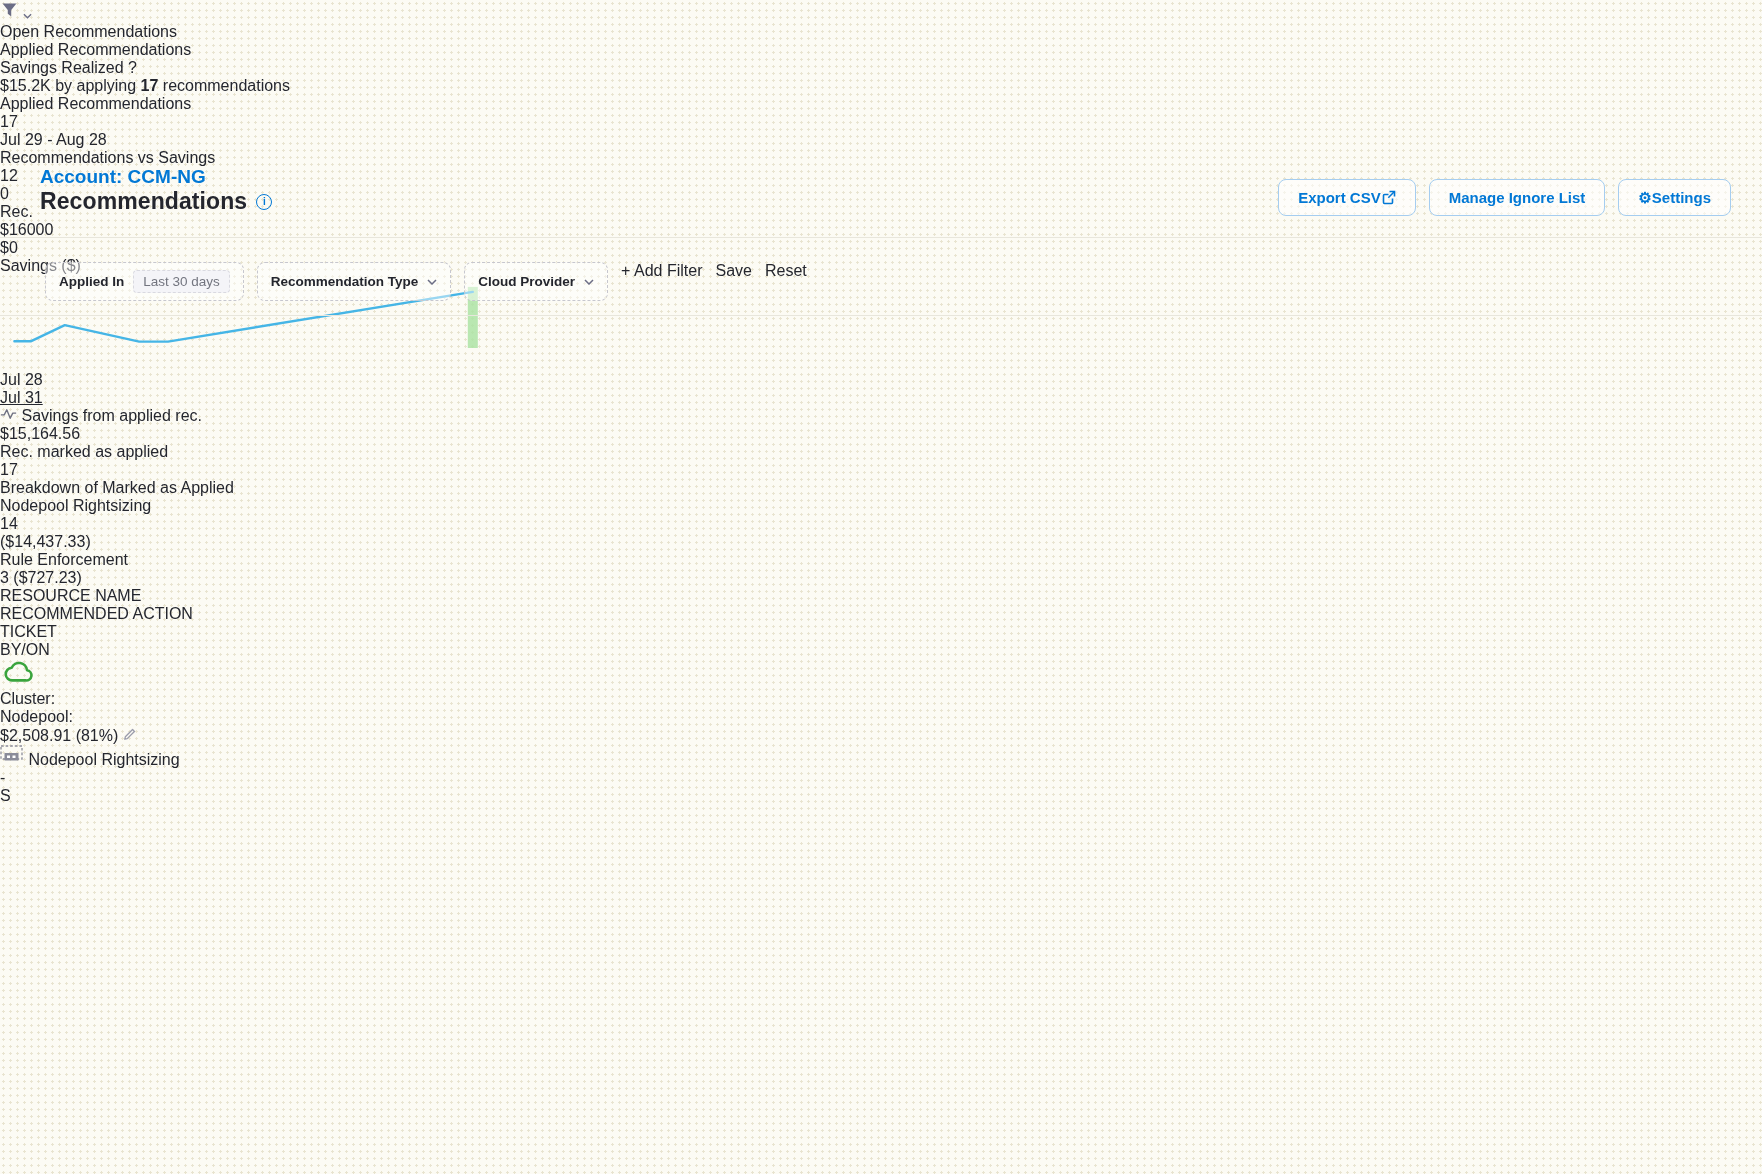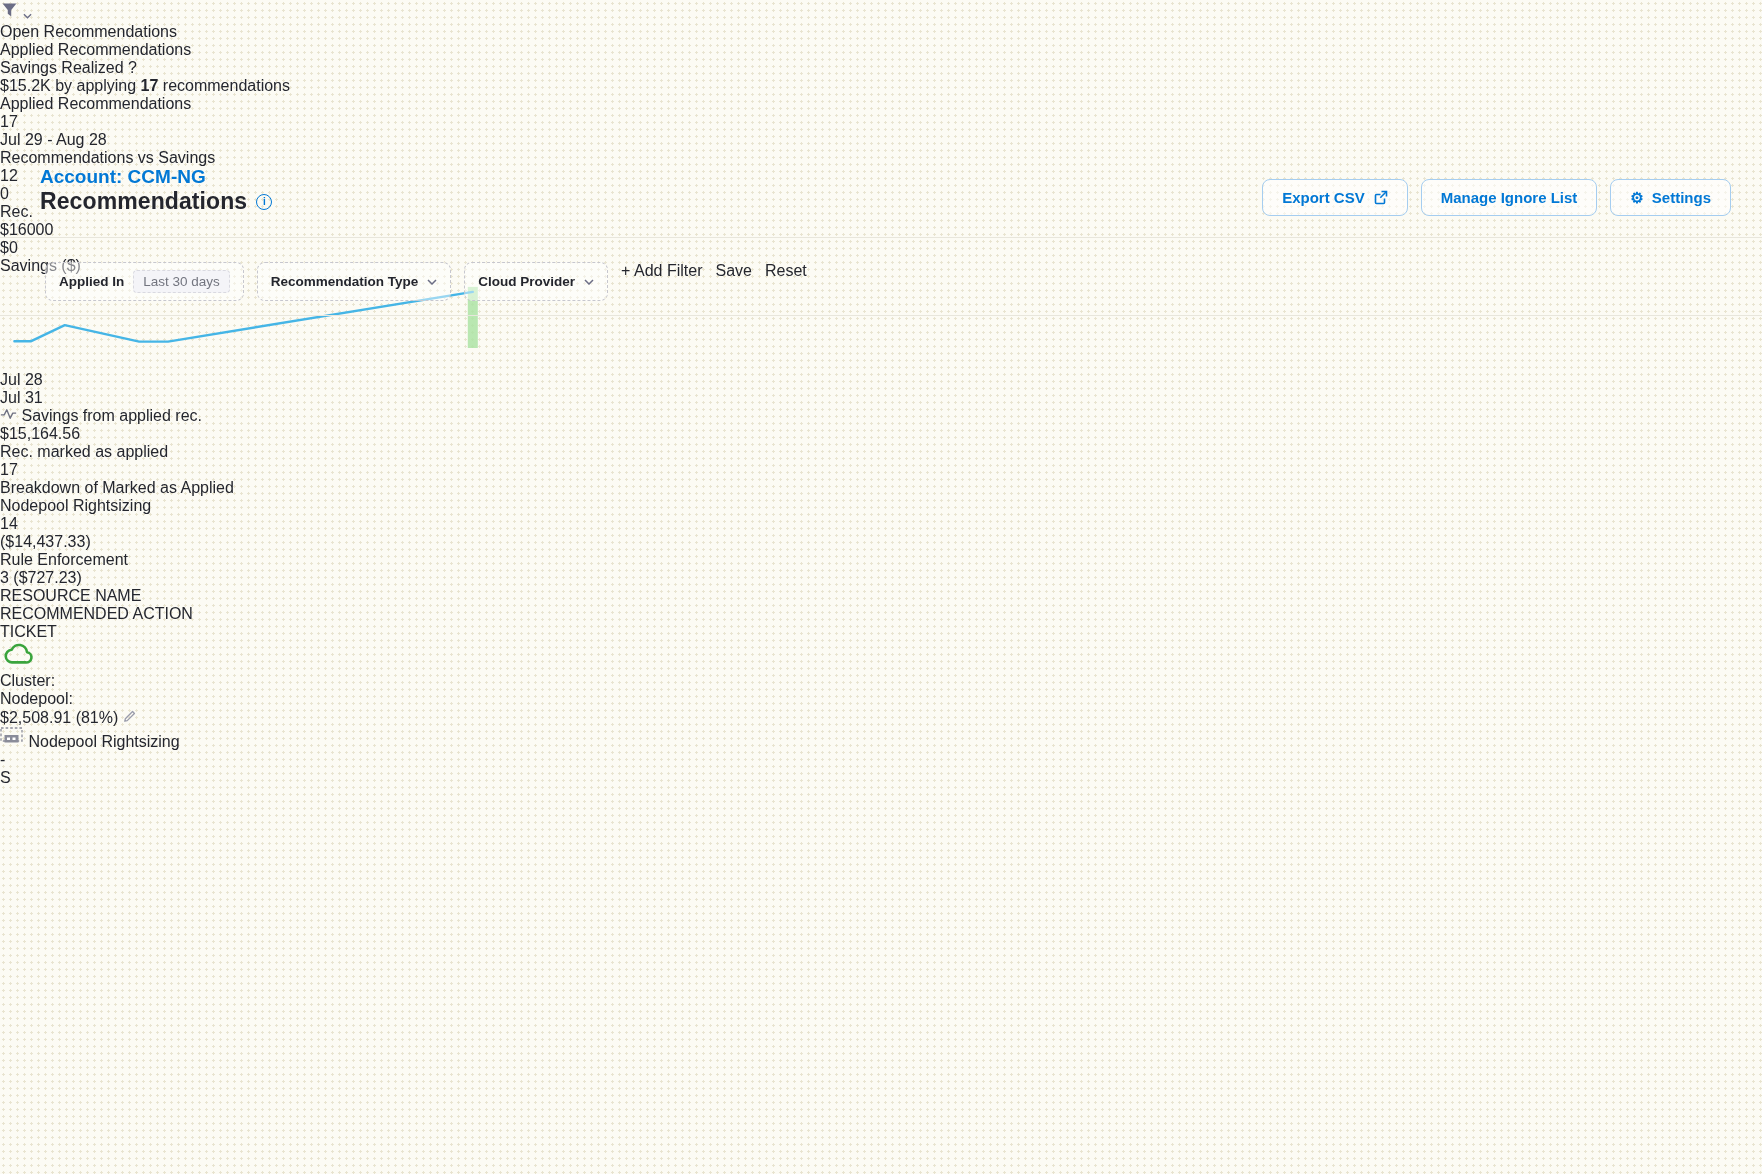--- a/index.html
+++ b/index.html
@@ -18,21 +18,21 @@
   
   .account { position:absolute; left:40px; top:166px; font-size:19px; font-weight:600; color:#0278d5; }
   .title-row { position:absolute; left:40px; top:188px; display:flex; align-items:center; gap:9px; }
   .page-title { font-size:23px; font-weight:bold; color:#24262e; letter-spacing:0.1px; }
   .circle-icon { width:16px; height:16px; border:1.6px solid #0278d5; border-radius:50%; color:#0278d5;
     font-size:10px; font-weight:bold; display:flex; align-items:center; justify-content:center; line-height:1; }
   .hdr-divider { position:absolute; left:0; right:0; height:1px; background:#e8e6dc; }
 
   .header-buttons { position:absolute; right:31px; top:179px; display:flex; gap:13px; }
   .btn { height:37px; padding:0 19px; border:1.5px solid #a5cdf0; border-radius:8px; background:rgba(255,255,255,0.55);
-    color:#0278d5; font-weight:bold; font-size:15px; display:flex; align-items:center; gap:8px; cursor:pointer; }
+    color:#0278d5; font-weight:bold; font-size:15px; display:flex; align-items:center; cursor:pointer; }
   .btn svg { display:block; }
   .gear-glyph { font-size:15px; line-height:1; }
 
   
   .filterbar { position:absolute; left:45px; top:262px; display:flex; gap:13px; }
   .fpill { height:39px; border:1px dashed #c7c7ce; border-radius:8px; background:rgba(255,255,255,0.45);
     display:flex; align-items:center; gap:9px; padding:0 13px; font-size:13.5px; font-weight:bold; color:#44465' }
   .fpill { color:#45475a; }
   .fvalue { border:1px dashed #d9d9e0; background:#f4f4f8; border-radius:4px; padding:3px 9px;
     font-weight:normal; color:#73757f; font-size:13.5px; }
@@ -233,21 +233,21 @@
         <line x1="31.2" y1="73" x2="31.2" y2="77" class="tickmark"></line>
         <line x1="64.8" y1="73" x2="64.8" y2="77" class="tickmark"></line>
         <line x1="139.2" y1="73" x2="139.2" y2="77" class="tickmark"></line>
         <line x1="168.0" y1="73" x2="168.0" y2="77" class="tickmark"></line>
         <line x1="480.0" y1="73" x2="480.0" y2="77" class="tickmark"></line>
         <rect x="467.8" y="11.9" width="10" height="61.1" fill="#a8e2a0" opacity="0.8"></rect>
         <polyline points="14.4,66.2 31.2,66.2 64.8,50.2 139.2,66.6 168.0,66.6 472.8,16.9" fill="none" stroke="#45b5e6" stroke-width="2.4" stroke-linejoin="round" stroke-linecap="round"></polyline>
       </svg>
     <div id="x-labels">
         <div class="x-label" style="left: 62.4px; margin-top: 12px;">Jul 28</div>
-        <div class="x-label" style="left: 112.8px;">Jul 31</div>
+        <div class="x-label" style="left: 112.8px; text-decoration: underline;">Jul 31</div>
       </div>
 
     <div class="legend-item" style="left:33px">
       <div class="legend-row">
         <svg width="17" height="14" viewBox="0 0 20 14">
           <polyline points="1,8 5,8 8,2 12,12 15,6 19,6" fill="none" stroke="#6e7081" stroke-width="1.6" stroke-linejoin="round"></polyline>
         </svg>
         <span>Savings from applied rec.</span>
       </div>
       <div class="legend-value">$15,164.56</div>
@@ -278,20 +278,21 @@
             <div>3 ($727.23)</div>
           </div>
         </div>
       </div>
     </div>
   </div>
 
   <div class="th" style="left:70px">RESOURCE NAME</div>
   <div class="th" style="left:883px">RECOMMENDED ACTION</div>
   <div class="th" style="left:1177px">TICKET</div>
+  <div class="th" style="left:1389px">BY/ON</div>
 
   <div class="trow">
     <div class="res-icon-cell">
       <svg width="37" height="27" viewBox="0 0 37 27">
         <path d="M27 11.2 a8 8 0 0 0 -15.3 -2.4 A6.3 6.3 0 0 0 12.4 21.4 h13.2 a5.1 5.1 0 0 0 1.4 -10.2z" fill="none" stroke="#3aa43d" stroke-width="2.6" stroke-linejoin="round"></path>
       </svg>
     </div>
     <div class="res-text">
       <div class="res-line">
         <span>Cluster:</span>

